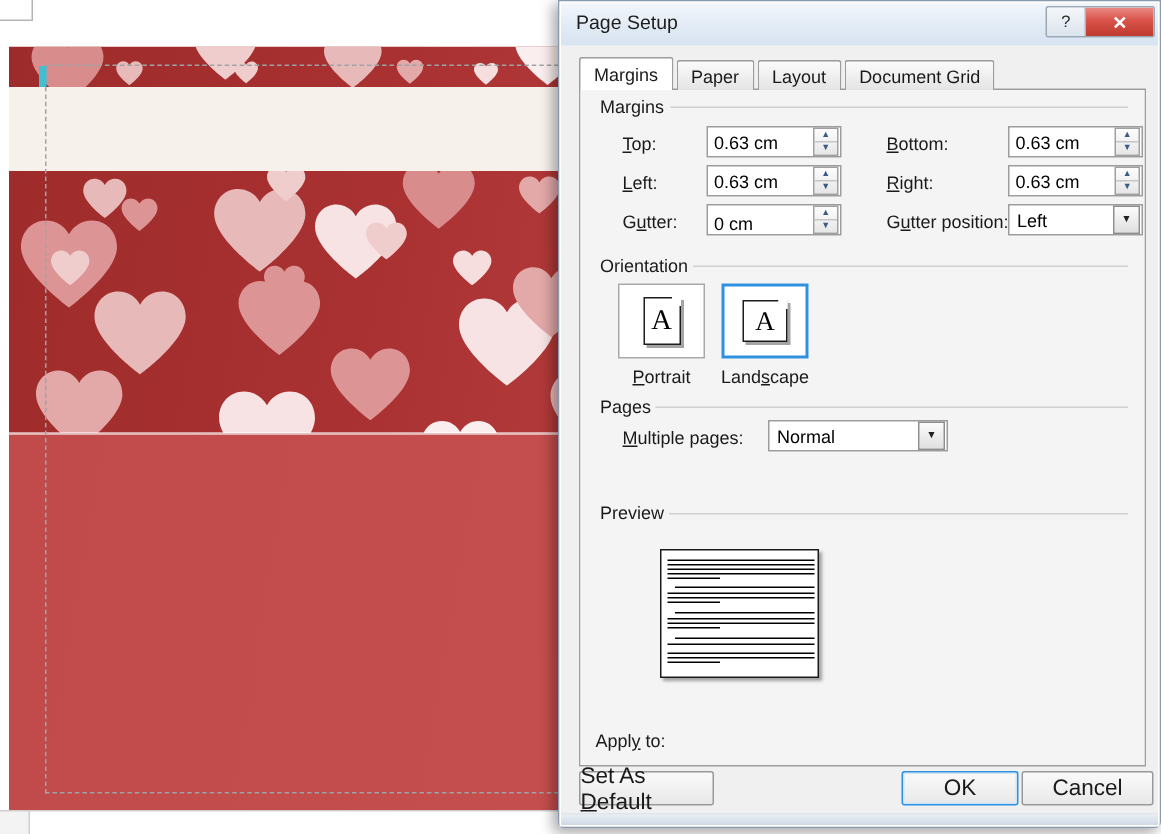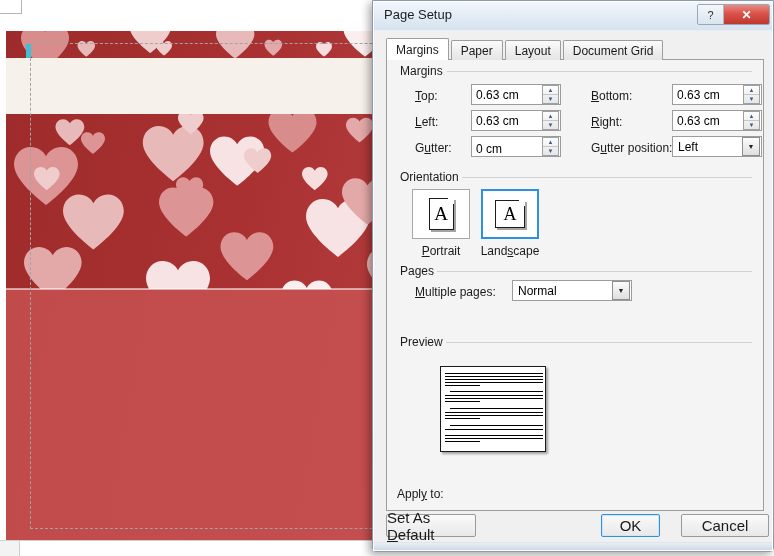--- a/index.html
+++ b/index.html
@@ -522,19 +522,19 @@
 
         <div class="fld-label" style="left:10px; top:427px;">Appl<u>y</u> to:</div>
 
       </div>
     </div>
 
     <div id="dlg-buttons">
       <div class="dbtn" style="left:12px; top:0; width:90px;">
         <span>Set As <u>D</u>efault</span>
       </div>
-      <div class="dbtn default" style="left:227px; top:0; width:59px;">OK</div>
+      <div class="dbtn default" style="left:227px; top:0; width:78px;">OK</div>
       <div class="dbtn" style="left:307px; top:0; width:88px;">Cancel</div>
     </div>
 
     <div id="dlg-bottom-bevel"></div>
   </div>
 </div>
 
 </body></html>

